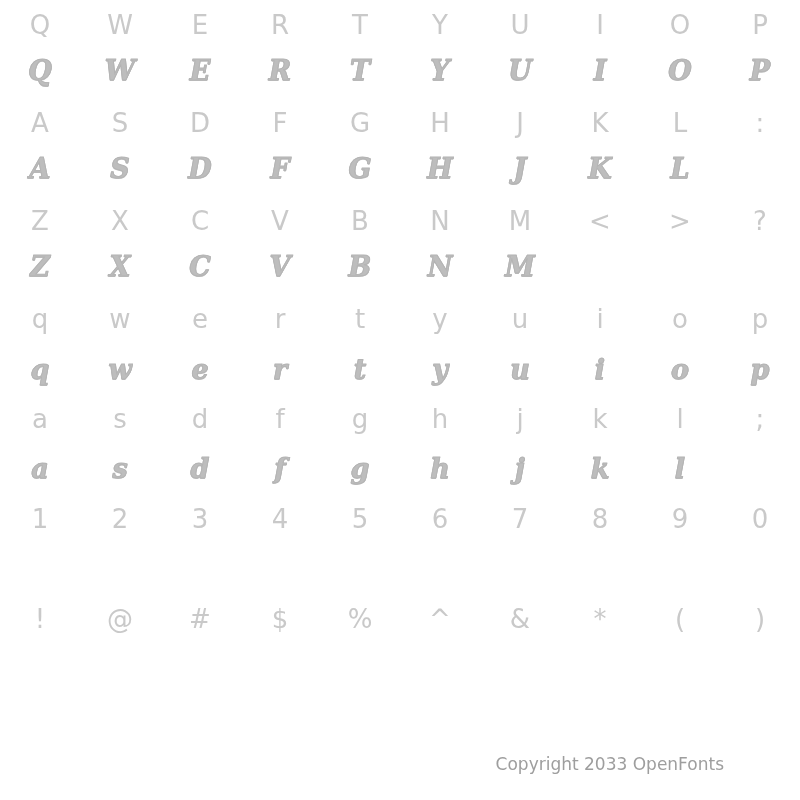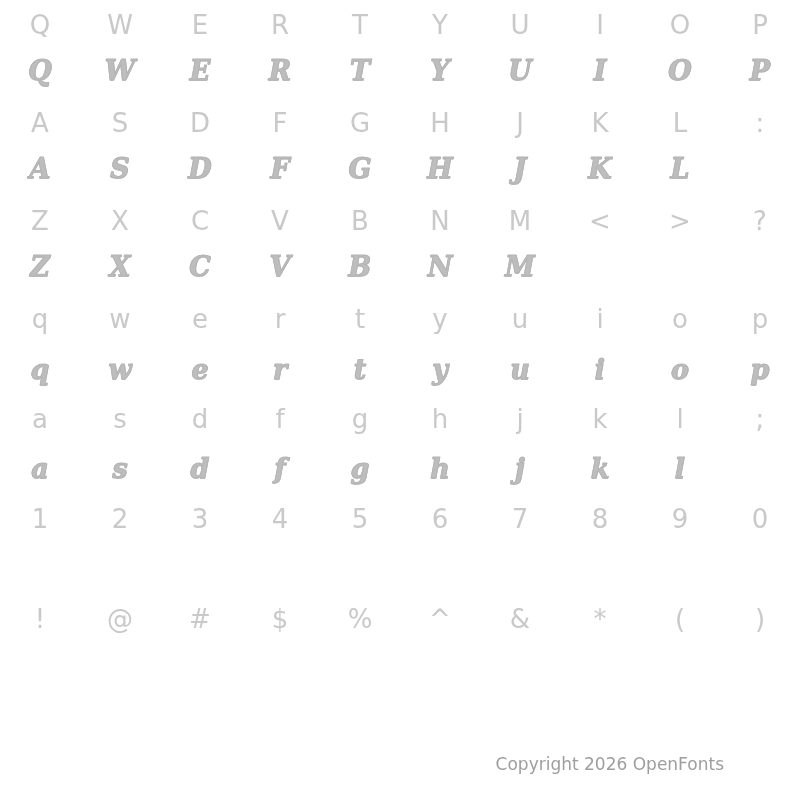--- a/index.html
+++ b/index.html
@@ -218,14 +218,14 @@
         <div class="cell">#</div>
         <div class="cell">$</div>
         <div class="cell">%</div>
         <div class="cell">^</div>
         <div class="cell">&amp;</div>
         <div class="cell">*</div>
         <div class="cell">(</div>
         <div class="cell">)</div>
       </div>
     </div>
-  <div class="copyright">Copyright 2026 OpenFonts</div>
+  <div class="copyright">Copyright 2033 OpenFonts</div>
 </div>
 
 </body></html>

